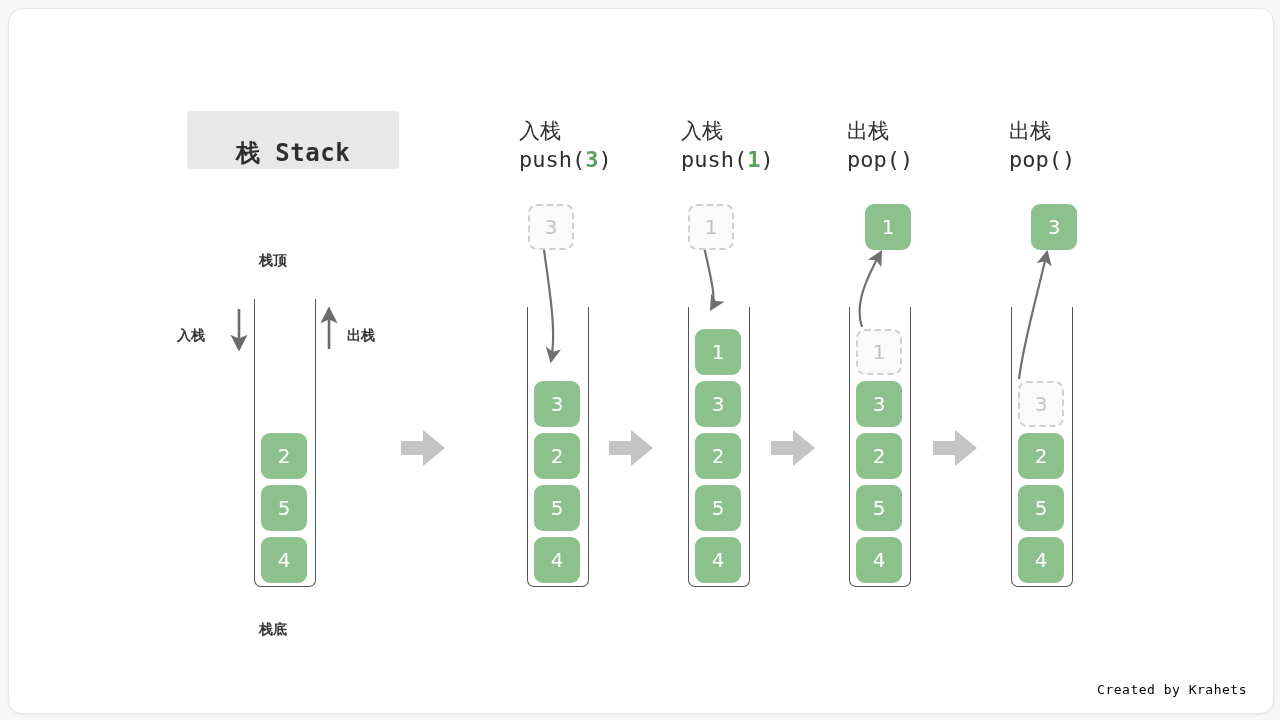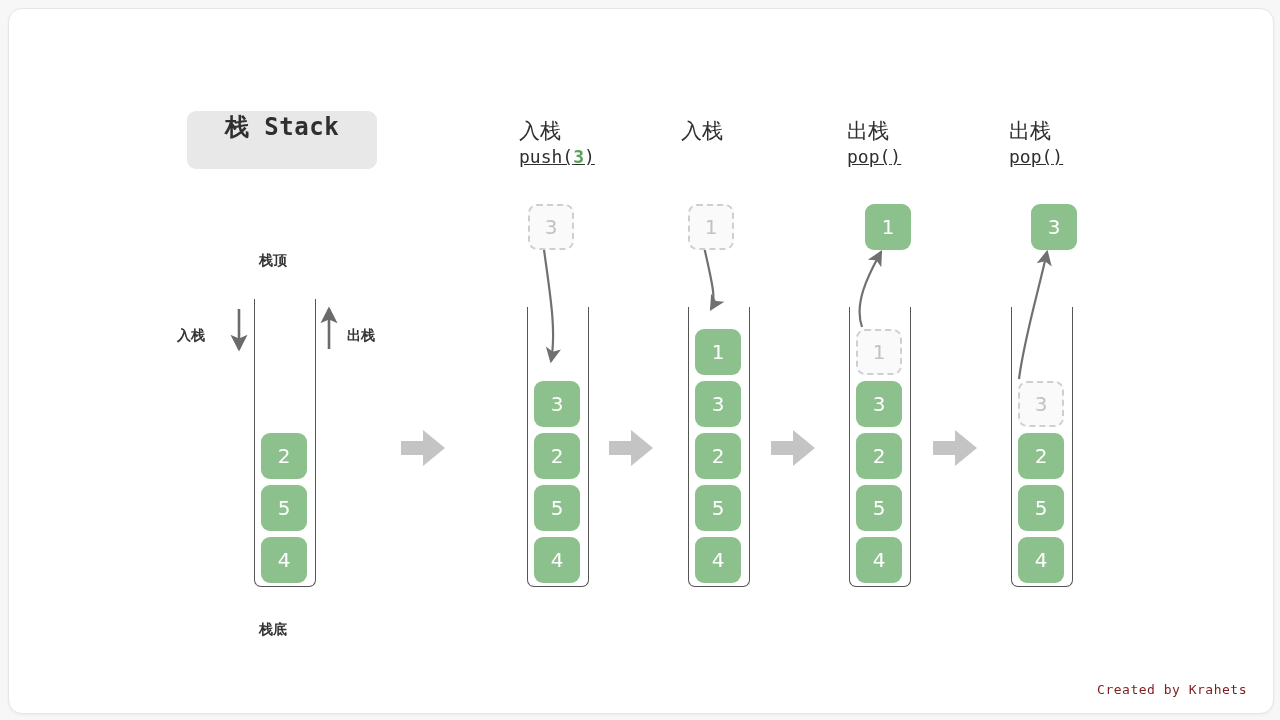--- a/index.html
+++ b/index.html
@@ -18,24 +18,24 @@
     border: 1px solid #e6e6e6;
     border-radius: 14px;
     box-shadow: 0 1px 3px rgba(0,0,0,0.05);
     overflow: hidden;
   }
   .abs { position: absolute; }
 
   
   #title-chip {
     left: 178px; top: 102px;
-    width: 190px; height: 58px;
+    width: 212px; height: 58px;
     background: #e8e8e8;
-    border-radius: 9px;
-    display: flex; align-items: flex-start; justify-content: center;
+    border-radius: 3px;
+    display: flex; align-items: flex-end; justify-content: center;
   }
   #title-chip .t {
     font-family: "DejaVu Sans Mono", "Liberation Mono", monospace;
     font-size: 24px; font-weight: 700; color: #2f2f2f;
     letter-spacing: 0.5px;
   }
 
   
   .cn-label {
     font-family: "DejaVu Sans", "Liberation Sans", sans-serif;
@@ -52,21 +52,21 @@
     width: 180px;
     text-align: left;
     line-height: 1.35;
   }
   .col-head .l1 {
     font-family: "DejaVu Sans", "Liberation Sans", sans-serif;
     font-size: 21px; color: #2f2f2f; display: block;
   }
   .col-head .l2 {
     font-family: "DejaVu Sans Mono", "Liberation Mono", monospace;
-    font-size: 18px; color: #2f2f2f; display: block; letter-spacing: 0px; text-decoration: underline;
+    font-size: 22px; color: #2f2f2f; display: block; letter-spacing: 0px;
   }
   .col-head .l2 .num { color: #5aa05a; font-weight: 700; }
 
   
   .stack-frame {
     width: 62px;
     border-left: 1.6px solid #555555;
     border-right: 1.6px solid #555555;
     border-bottom: 1.6px solid #555555;
     border-bottom-left-radius: 7px;
@@ -99,21 +99,21 @@
   #overlay {
     position: absolute; left: 0; top: 0;
     width: 1264px; height: 704px;
     pointer-events: none;
   }
 
   
   #credit {
     right: 26px; bottom: 16px;
     font-family: "DejaVu Sans Mono", "Liberation Mono", monospace;
-    font-size: 13px; color: #7f1d1d; letter-spacing: 0.5px;
+    font-size: 13px; color: #000000; letter-spacing: 0.5px;
   }
 </style>
 </head>
 <body>
 
 <div id="canvas">
 
   <div class="abs" id="title-chip">
     <span class="t">栈 Stack</span>
   </div>
@@ -177,20 +177,21 @@
   <div class="abs stack-frame" style="left:518px; top:298px; height:280px;"></div>
   <div class="abs" style="left:525px; top:298px; width:48px; height:280px;">
     <div class="cell filled" style="left:0px; top:74px;">3</div>
     <div class="cell filled" style="left:0px; top:126px;">2</div>
     <div class="cell filled" style="left:0px; top:178px;">5</div>
     <div class="cell filled" style="left:0px; top:230px;">4</div>
   </div>
 
   <div class="abs col-head" style="left:672px; top:108px;">
     <span class="l1">入栈</span>
+    <span class="l2"><span>push(</span><span class="num">1</span><span>)</span></span>
   </div>
   <div class="cell ghost abs" style="left:679px; top:195px;">1</div>
   <div class="abs stack-frame" style="left:679px; top:298px; height:280px;"></div>
   <div class="abs" style="left:686px; top:298px; width:48px; height:280px;">
     <div class="cell filled" style="left:0px; top:22px;">1</div>
     <div class="cell filled" style="left:0px; top:74px;">3</div>
     <div class="cell filled" style="left:0px; top:126px;">2</div>
     <div class="cell filled" style="left:0px; top:178px;">5</div>
     <div class="cell filled" style="left:0px; top:230px;">4</div>
   </div>

